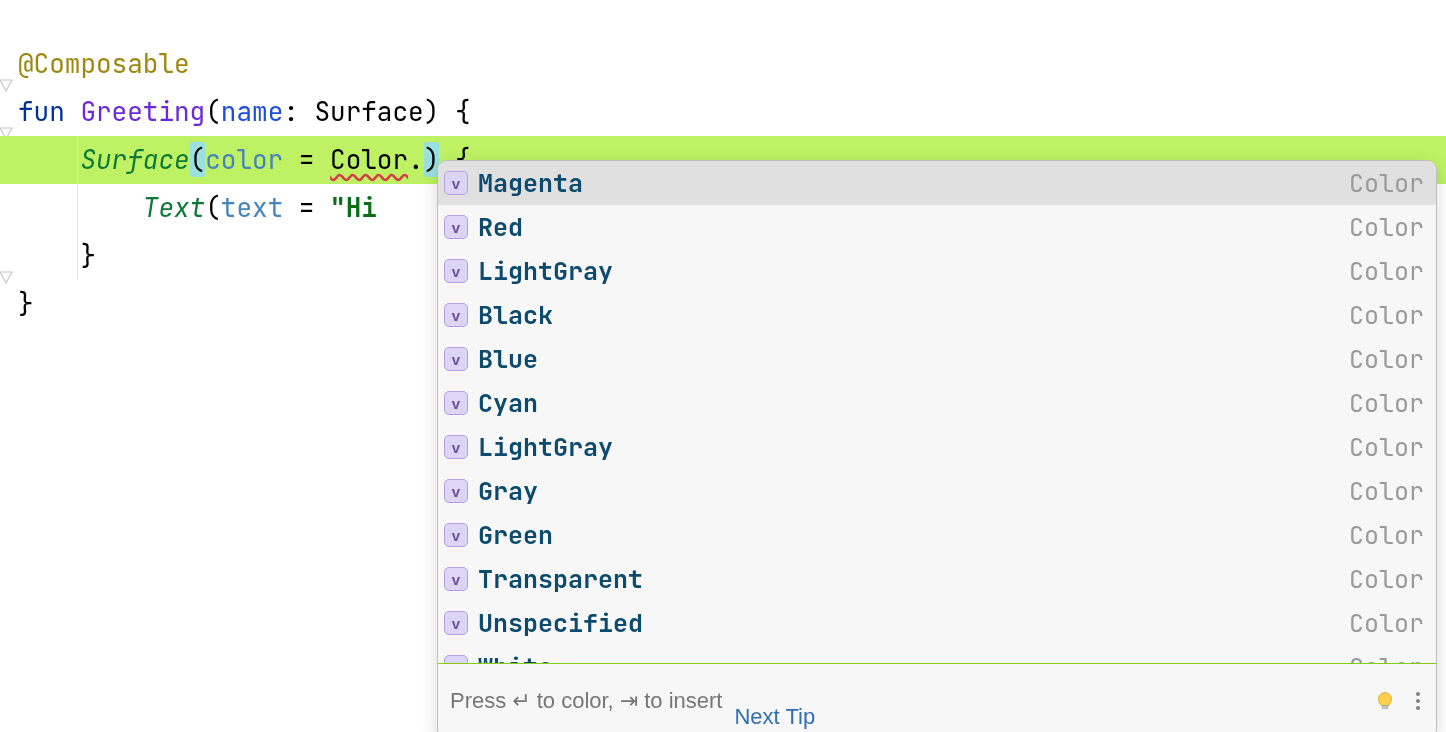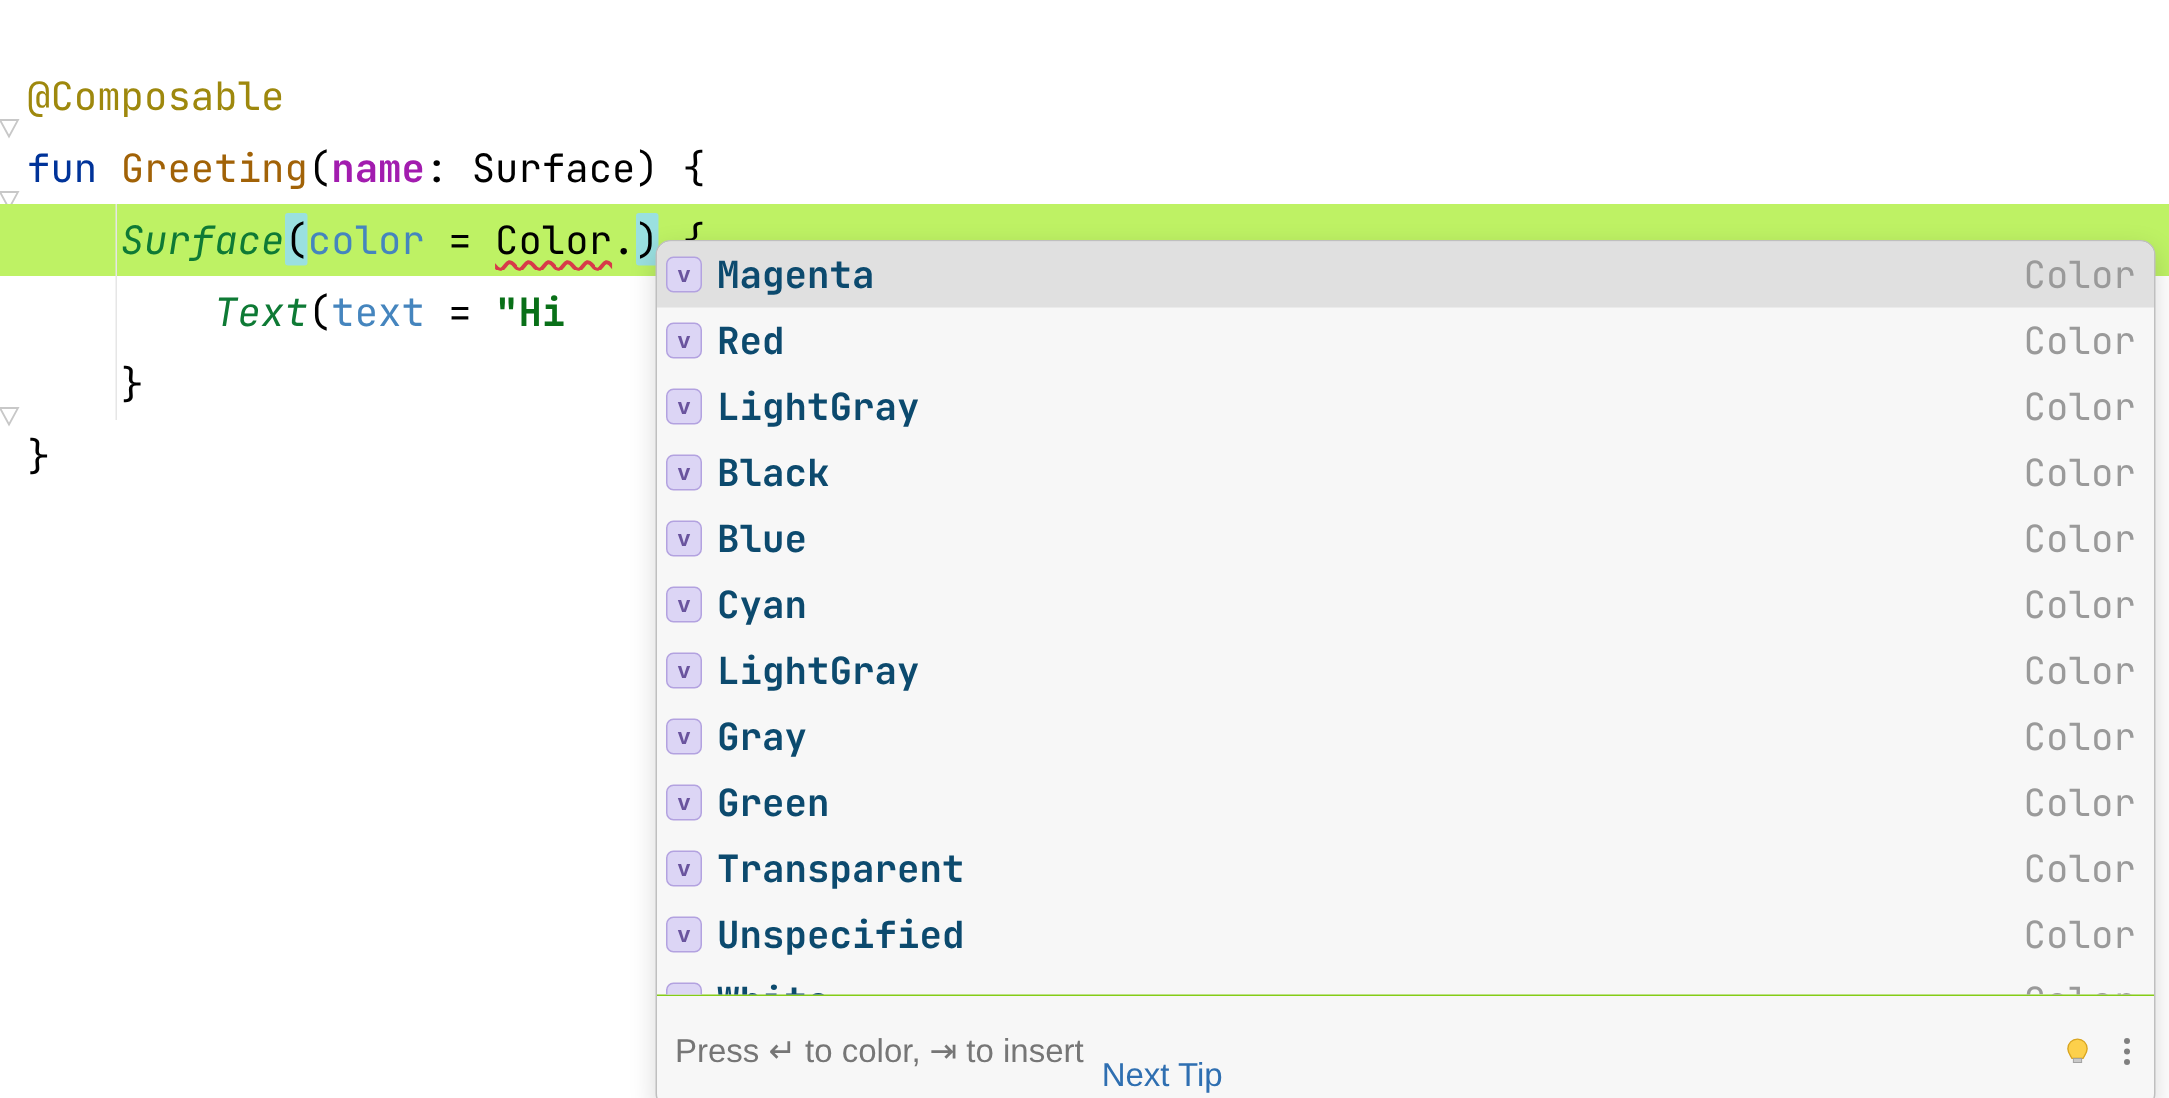--- a/index.html
+++ b/index.html
@@ -44,22 +44,22 @@
     .indent-guide {
       position: absolute;
       left: 77px;
       top: 0;
       bottom: 0;
       width: 1px;
       background: #e6e6e6;
     }
     .tok-annotation { color: #9e880d; }
     .tok-keyword { color: #003399; }
-    .tok-funcname { color: #a16207; }
-    .tok-paramname { color: #a21caf; font-weight: bold; }
+    .tok-funcname { color: #6d28d9; }
+    .tok-paramname { color: #1d4ed8; }
     .tok-punct { color: #000000; }
     .tok-type { color: #000000; }
     .tok-call-italic { color: #0e7a35; font-style: italic; }
     .tok-namedarg { color: #4585be; }
     .tok-string { color: #097018; font-weight: bold; }
     .tok-err { text-decoration: wavy underline #d73a49; text-decoration-skip-ink: none; text-underline-offset: 4px; }
     .bracket-hl {
       background: #9ae0e0;
       border-radius: 2px;
     }

